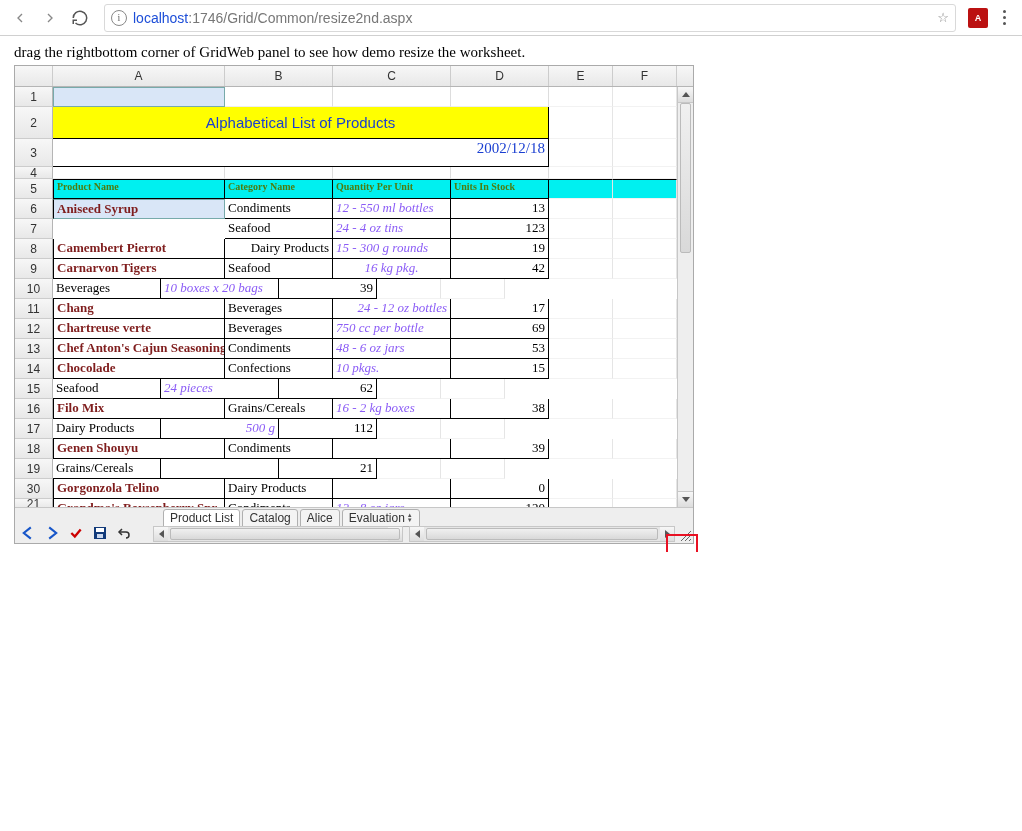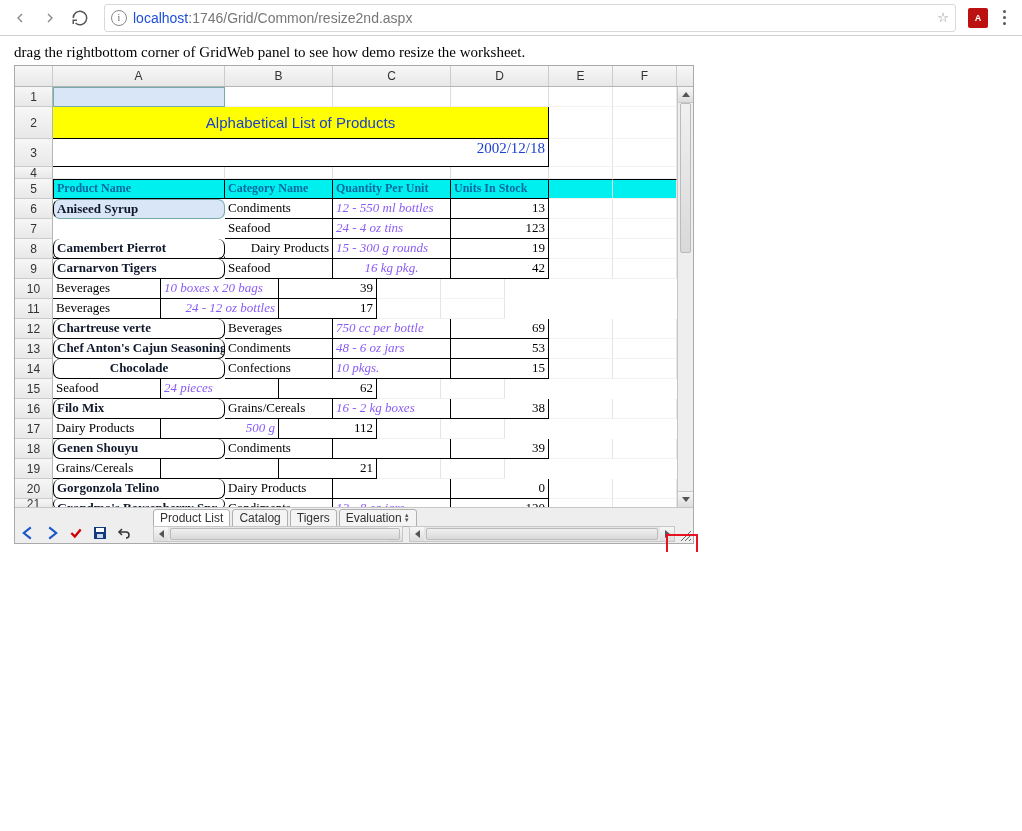--- a/index.html
+++ b/index.html
@@ -34,42 +34,42 @@
   .grid-body .row:first-child .cell.cA { background:#d9e6f7; border:1px solid #7aa; }
   
   .row.title-row { height:32px;}
   .row.title-row .rh { height:32px;}
   .title-cell { width:496px; background:#ffff00; color:#1a3fd1; font-size:15px; display:flex; align-items:center; justify-content:center; border-bottom:1px solid #000; border-right:1px solid #000;}
   .row.r2 { height:28px;}
   .row.r2 .rh{height:28px;}
   .row.r2 .cell { height:28px; }
   .date-cell { text-align:right; color:#1a3fd1; font-size:15px;}
   
-  .hdr .cell { background:#00f0f0; color:#0369a1; font-weight:bold; border-right:1px solid #000; border-bottom:1px solid #000; border-top:1px solid #000; font-family:"Times New Roman", serif; font-size:12px;}
+  .hdr .cell { background:#00f0f0; color:#4d7c0f; font-weight:bold; border-right:1px solid #000; border-bottom:1px solid #000; border-top:1px solid #000; font-family:"Times New Roman", serif; font-size:10px;}
   
   .data .cell { border-right:1px solid #000; border-bottom:1px solid #000;}
-  .data .cell.cA { color:#0f172a; font-weight:bold;border-radius:7px; }
+  .data .cell.cA { color:#7f1d1d; font-weight:bold; }
   .data .cell.cB { color:#000; text-align:left;}
   .data .cell.cC { color:#8b5cf6; font-style:italic;}
   .data .cell.cD { text-align:right; color:#000;}
   .data .cell.cB.dp { text-align:right; }
   
   .cell.cE, .cell.cF { border-right:1px solid #e5e5e5; border-bottom:1px solid #f2f2f2; }
   
   .vscroll { position:absolute; top:0; right:0; width:16px; bottom:0; background:#eee; border-left:1px solid #c7c7c7;}
   .vscroll .arrow { height:16px; background:linear-gradient(#f7f7f7,#ddd); border-bottom:1px solid #c7c7c7; display:flex; align-items:center; justify-content:center;}
   .vscroll .arrow.bot { position:absolute; bottom:0; left:0; right:0; border-top:1px solid #c7c7c7; border-bottom:none;}
   .vscroll .thumb { position:absolute; top:16px; left:2px; right:2px; height:150px; background:linear-gradient(#f0f0f0,#d9d9d9); border:1px solid #bbb; border-radius:2px;}
   .tri { width:0; height:0; border-left:4px solid transparent; border-right:4px solid transparent;}
   .tri.up{ border-bottom:5px solid #555;}
   .tri.dn{ border-top:5px solid #555;}
   .tri.lf{ border-top:4px solid transparent; border-bottom:4px solid transparent; border-right:5px solid #555; border-left:none;}
   .tri.rt{ border-top:4px solid transparent; border-bottom:4px solid transparent; border-left:5px solid #555; border-right:none;}
   
-  .grid-footer { height:36px; background:#eee; border-top:1px solid #c7c7c7; position:relative; display:flex; align-items:flex-start;}
+  .grid-footer { height:36px; background:#eee; border-top:1px solid #c7c7c7; position:relative; display:flex; align-items:flex-start;padding-left:10px;}
   .tabs-row { display:flex; align-items:center; height:18px; margin-left:138px; gap:0; padding-top:1px;}
   .tab { background:#f4f4f4; border:1px solid #b0b0b0; padding:1px 6px; font-size:12px; color:#333; border-top-left-radius:3px; border-top-right-radius:3px; margin-right:2px; position:relative; top:0;}
   .tab.active { background:#fff; }
   .tab .stepper { display:inline-flex; flex-direction:column; margin-left:2px; vertical-align:middle;}
   .tab .stepper span { font-size:6px; line-height:5px; color:#555;}
   .footer-controls { position:absolute; left:4px; top:16px; display:flex; align-items:center; gap:6px;}
   .fbtn { width:18px; height:18px; display:flex; align-items:center; justify-content:center;}
   .fbtn svg{width:14px;height:14px;}
   .blue { color:#1756c9;}
   .red { color:#c00;}
@@ -226,20 +226,21 @@
           <div class="row data">
             <div class="rh">10</div>
             <div class="cell cB">Beverages</div>
             <div class="cell cC">10 boxes x 20 bags</div>
             <div class="cell cD">39</div>
             <div class="cell cE"></div>
             <div class="cell cF"></div>
           </div>
           <div class="row data">
             <div class="rh">11</div>
+            <div class="cell cA" style="border-left: 1px solid rgb(0, 0, 0);">Chang</div>
             <div class="cell cB">Beverages</div>
             <div class="cell cC" style="text-align: right;">24 - 12 oz bottles</div>
             <div class="cell cD">17</div>
             <div class="cell cE"></div>
             <div class="cell cF"></div>
           </div>
           <div class="row data">
             <div class="rh">12</div>
             <div class="cell cA" style="border-left: 1px solid rgb(0, 0, 0);">Chartreuse verte</div>
             <div class="cell cB">Beverages</div>
@@ -252,21 +253,21 @@
             <div class="rh">13</div>
             <div class="cell cA" style="border-left: 1px solid rgb(0, 0, 0);">Chef Anton's Cajun Seasoning</div>
             <div class="cell cB">Condiments</div>
             <div class="cell cC">48 - 6 oz jars</div>
             <div class="cell cD">53</div>
             <div class="cell cE"></div>
             <div class="cell cF"></div>
           </div>
           <div class="row data">
             <div class="rh">14</div>
-            <div class="cell cA" style="border-left: 1px solid rgb(0, 0, 0); text-align: center;">Chocolade</div>
+            <div class="cell cA" style="border-left: 1px solid rgb(0, 0, 0);">Chocolade</div>
             <div class="cell cB">Confections</div>
             <div class="cell cC">10 pkgs.</div>
             <div class="cell cD">15</div>
             <div class="cell cE"></div>
             <div class="cell cF"></div>
           </div>
           <div class="row data">
             <div class="rh">15</div>
             <div class="cell cB">Seafood</div>
             <div class="cell cC">24 pieces</div>
@@ -302,21 +303,21 @@
           </div>
           <div class="row data">
             <div class="rh">19</div>
             <div class="cell cB">Grains/Cereals</div>
             <div class="cell cC"></div>
             <div class="cell cD">21</div>
             <div class="cell cE"></div>
             <div class="cell cF"></div>
           </div>
           <div class="row data">
-            <div class="rh">20</div>
+            <div class="rh">30</div>
             <div class="cell cA" style="border-left: 1px solid rgb(0, 0, 0);">Gorgonzola Telino</div>
             <div class="cell cB">Dairy Products</div>
             <div class="cell cC"></div>
             <div class="cell cD">0</div>
             <div class="cell cE"></div>
             <div class="cell cF"></div>
           </div>
           <div class="row data" style="height: 10px; overflow: hidden;">
             <div class="rh" style="height: 10px;">21</div>
             <div class="cell cA" style="border-left: 1px solid rgb(0, 0, 0);">Grandma's Boysenberry Spr</div>
@@ -336,21 +337,21 @@
         <div class="arrow bot">
             <div class="tri dn"></div>
           </div>
       </div>
     </div>
 
     <div class="grid-footer">
       <div class="tabs-row">
         <div class="tab active">Product List</div>
         <div class="tab">Catalog</div>
-        <div class="tab">Tigers</div>
+        <div class="tab">Alice</div>
         <div class="tab"><span>Evaluation</span><span class="stepper">
               <span>▲</span>
               <span>▼</span>
             </span></div>
       </div>
       <div class="footer-controls">
         <div class="fbtn blue">
             <svg viewBox="0 0 10 10">
               <path d="M7 1 L2 5 L7 9" fill="none" stroke="currentColor" stroke-width="1.5"></path>
             </svg>

